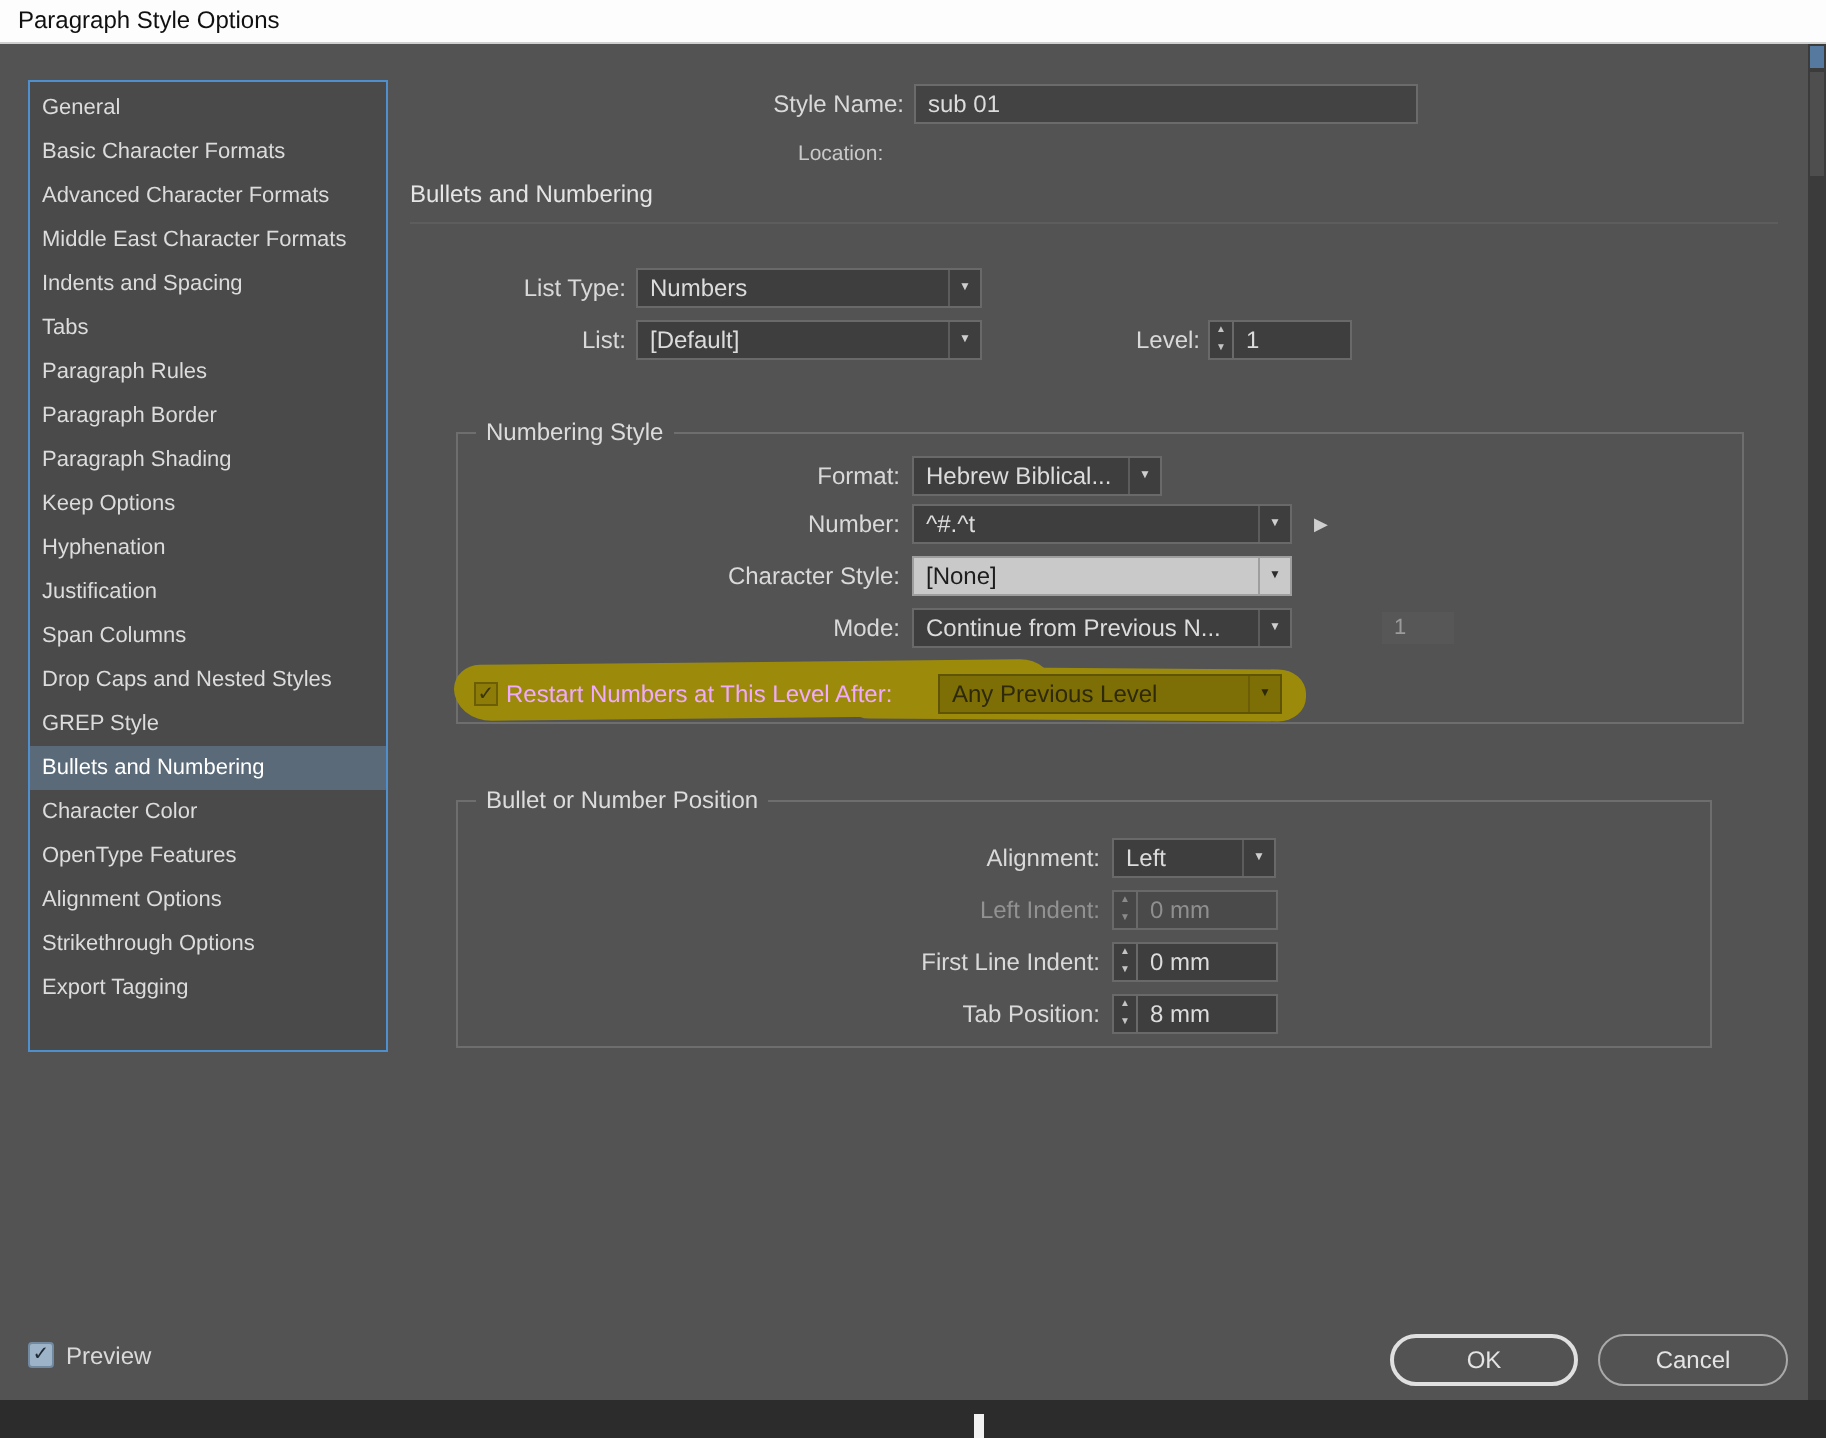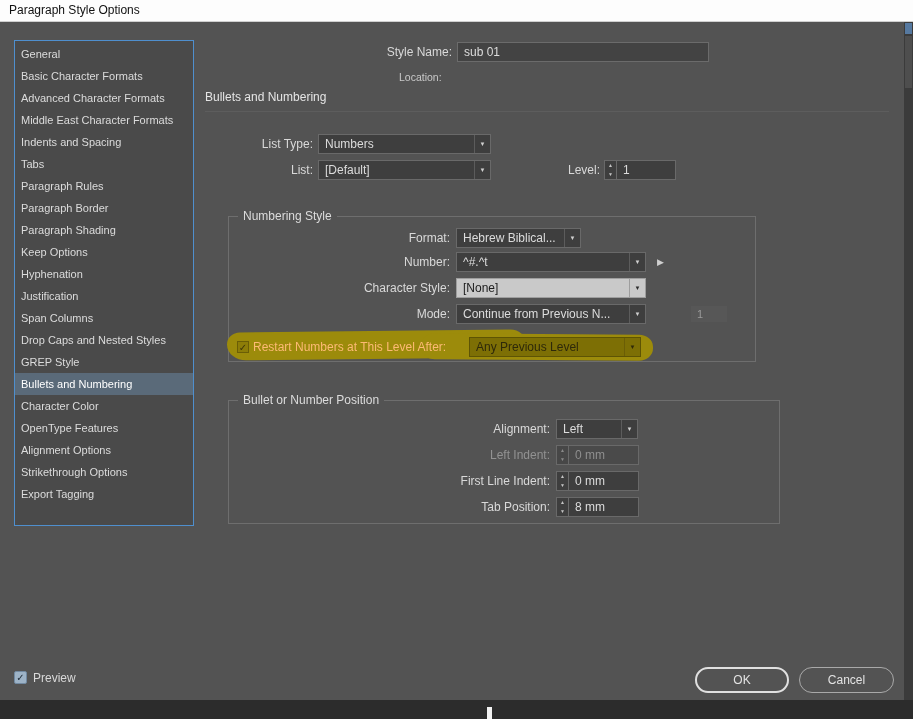--- a/index.html
+++ b/index.html
@@ -140,21 +140,21 @@
   </div>
   <div class="rl" style="left:520px; top:160px; width:80px;">Level:</div>
   <div class="stepper" style="left:604px; top:160px;">
     <div class="spin">
       <span>▲</span>
       <span>▼</span>
     </div>
     <div class="fldv" style="width:59px;">1</div>
   </div>
 
-  <div class="group" style="left:228px; top:216px; width:528px; height:146px;">
+  <div class="group" style="left:228px; top:216px; width:644px; height:146px;">
     <span class="legend">Numbering Style</span>
 
     <div class="rl" style="left:40px; top:11px; width:181px;">Format:</div>
     <div class="dd" style="left:227px; top:11px; width:125px;">
       <span class="ddt">Hebrew Biblical...</span>
       <span class="dda">▼</span>
     </div>
 
     <div class="rl" style="left:40px; top:35px; width:181px;">Number:</div>
     <div class="dd" style="left:227px; top:35px; width:190px;">
@@ -175,28 +175,28 @@
       <span class="dda">▼</span>
     </div>
     <div class="mode-aux" style="left:462px; top:89px; width:36px;">1</div>
 
     <div class="hlblob" style="left:-2px; top:114px; width:300px; height:28px; border-radius:13px 17px 15px 19px / 12px 15px 13px 16px; transform:rotate(-0.6deg);"></div>
     <div class="hlblob" style="left:192px; top:117px; width:232px; height:26px; border-radius:14px / 12px; transform:rotate(0.4deg);"></div>
 
     <div class="chk hl above" style="left:8px; top:124px;">
       <span>✓</span>
     </div>
-    <div class="rl above" style="left:24px; top:120px; width:auto; color:#fdba74; text-align:left;">Restart Numbers at This Level After:</div>
+    <div class="rl above" style="left:24px; top:120px; width:auto; color:#f0abfc; text-align:left;">Restart Numbers at This Level After:</div>
     <div class="dd hl above" style="left:240px; top:120px; width:172px;">
       <span class="ddt">Any Previous Level</span>
       <span class="dda">▼</span>
     </div>
   </div>
 
-  <div class="group" style="left:228px; top:400px; width:552px; height:124px;">
+  <div class="group" style="left:228px; top:400px; width:628px; height:124px;">
     <span class="legend">Bullet or Number Position</span>
 
     <div class="rl" style="left:140px; top:18px; width:181px;">Alignment:</div>
     <div class="dd" style="left:327px; top:18px; width:82px;">
       <span class="ddt">Left</span>
       <span class="dda">▼</span>
     </div>
 
     <div class="rl dim" style="left:140px; top:44px; width:181px;">Left Indent:</div>
     <div class="stepper dis" style="left:327px; top:44px;">

